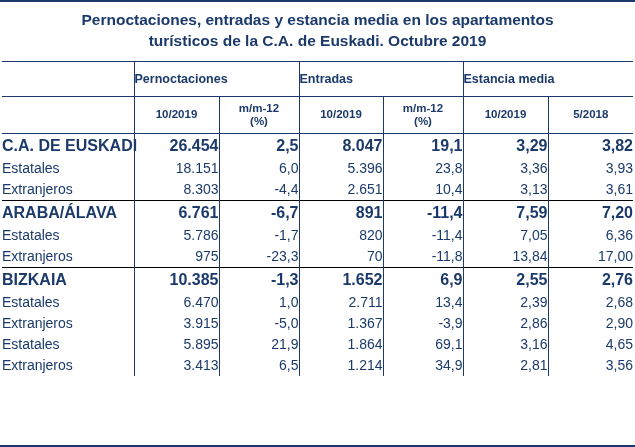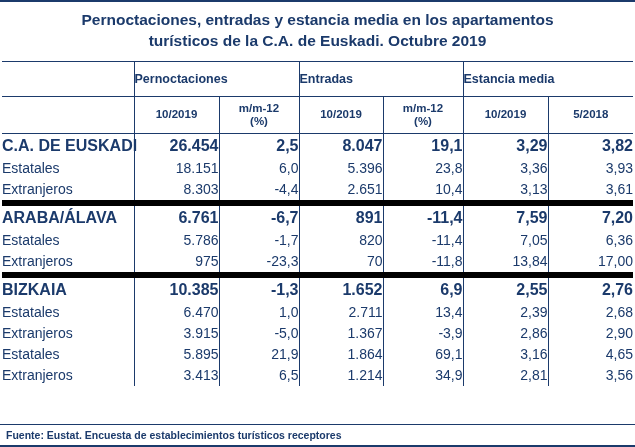--- a/index.html
+++ b/index.html
@@ -83,21 +83,21 @@
     font-size: 16px;
     height: 24px;
     background: #ffffff;
   }
   tr.sub td {
     font-weight: normal;
     font-size: 14px;
     height: 21px;
   }
   tr.group-start td {
-    border-top: 6px solid #000000;
+    border-top: 1px solid #000000;
   }
   .footer {
     position: absolute;
     left: 0;
     bottom: 0;
     width: 635px;
     box-sizing: border-box;
     font-size: 10.5px;
     font-weight: bold;
     color: #1b3a6b;
@@ -246,14 +246,13 @@
           <td class="num vsep-strong">3.413</td>
           <td class="num vsep">6,5</td>
           <td class="num vsep-strong">1.214</td>
           <td class="num vsep">34,9</td>
           <td class="num vsep-strong">2,81</td>
           <td class="num vsep">3,56</td>
         </tr>
       </tbody>
   </table>
 
-  <div class="footer">Fuente: Eustat. Encuesta de establecimientos turísticos receptores</div>
 </div>
 
 </body></html>

